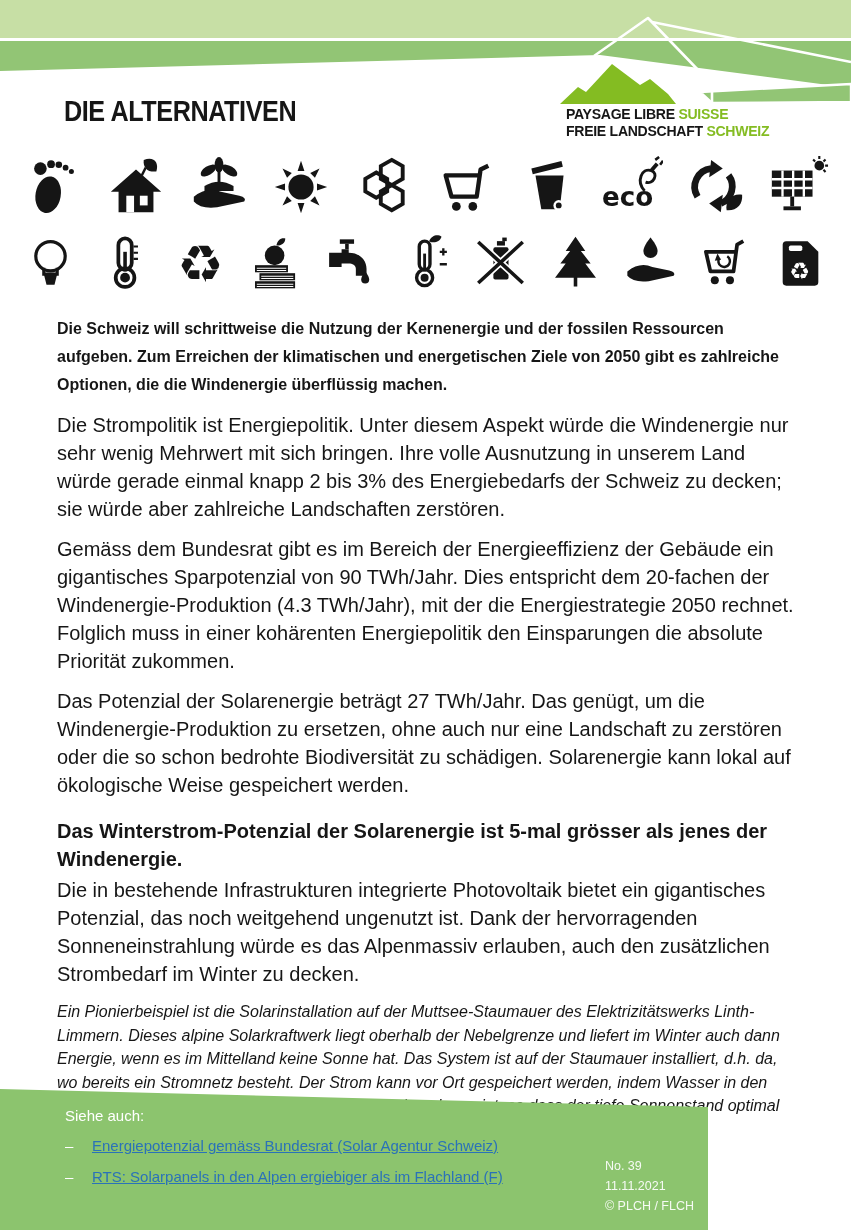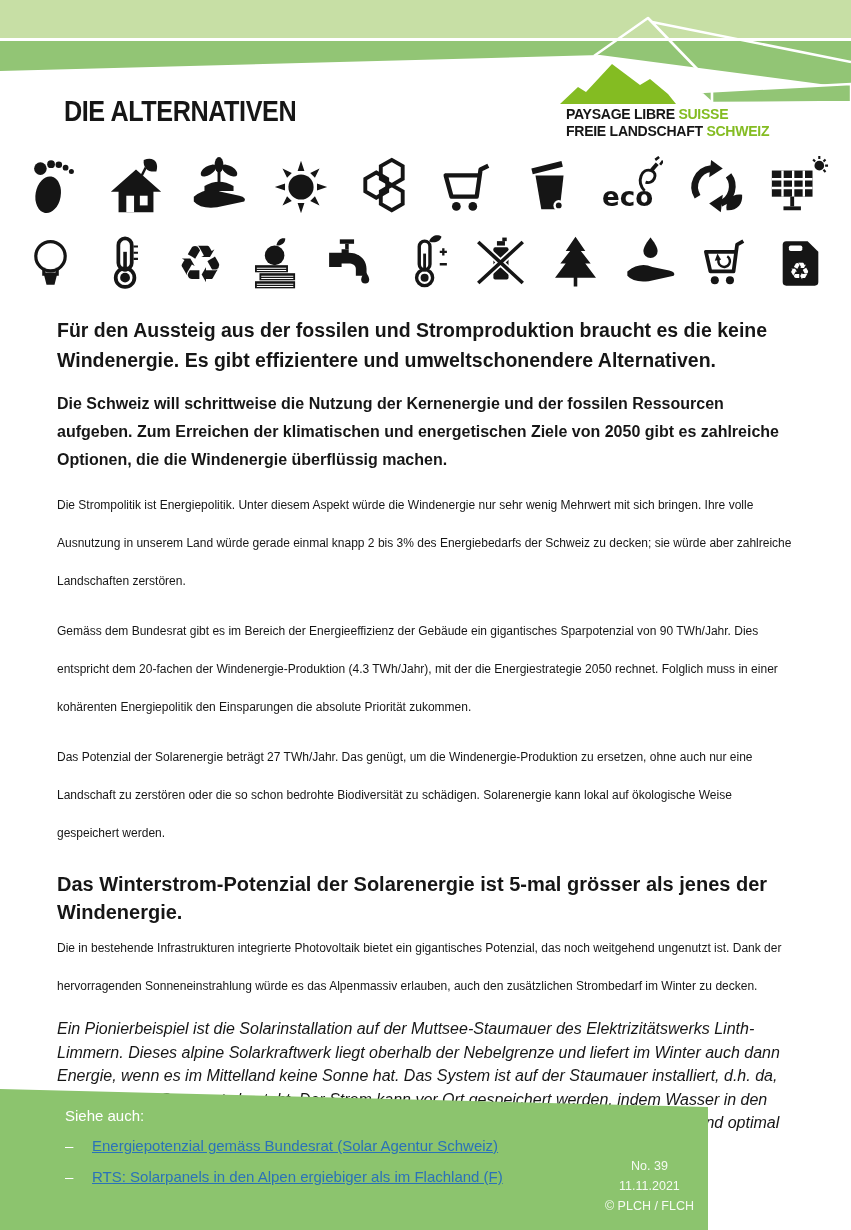--- a/index.html
+++ b/index.html
@@ -32,37 +32,37 @@
   .icons{padding:6px 22px 0 22px}
   .icon-row{display:flex;justify-content:space-between;align-items:center}
   .icon-row + .icon-row{margin-top:16px}
   .icon svg{width:62px;height:62px;display:block;fill:#151515}
   .icon-row.second .icon svg{width:57px;height:57px}
   
   .content{padding:24px 56px 0 57px}
   .content p{margin:0 0 12px 0}
   .lead{font-size:19.5px;font-weight:bold;line-height:30px;margin-bottom:15px !important}
   .intro{font-size:16px;font-weight:bold;line-height:28px}
-  .body-p{font-size:12px;line-height:38px}
+  .body-p{font-size:20px;line-height:28px}
   .subhead{font-size:20px;font-weight:bold;line-height:28px;margin:18px 0 3px 0 !important}
   .example{font-size:16px;font-style:italic;line-height:23.5px;margin-top:12px !important}
   
   .footer{
     position:absolute;left:0;bottom:0;width:708px;height:150px;
     background:var(--footer-green);
     clip-path:polygon(0 9px,100% 27px,100% 100%,0 100%);
   }
   .see-also{position:absolute;left:65px;top:27px;color:#fff;font-size:15px}
   .link-row{position:absolute;left:65px;display:flex;align-items:baseline;font-size:15px}
   .link-row.first{top:57px}
   .link-row.second{top:88px}
   .link-dash{color:#fff;width:27px;display:inline-block}
   .link-row a{color:var(--link-blue);text-decoration:underline;font-weight:500}
   .meta{
-    position:absolute;right:14px;top:76px;text-align:center;
+    position:absolute;right:14px;top:76px;text-align:left;
     color:rgba(255,255,255,.92);font-size:12.5px;line-height:20px;
   }
 </style>
 </head>
 <body>
 
 <svg width="0" height="0" style="position:absolute" aria-hidden="true">
 <defs>
   <symbol id="sym-footprint" viewBox="0 0 64 64">
     <ellipse cx="27" cy="40" rx="13" ry="19" transform="rotate(10 27 40)"></ellipse>
@@ -330,21 +330,20 @@
         </span>
         <span class="icon">
           <svg viewBox="0 0 64 64" aria-hidden="true">
             <use href="#sym-recycle-canister"></use>
           </svg>
         </span>
       </div>
   </div>
 
   <div class="content">
-    <p class="lead">Für den Aussteig aus der fossilen und Stromproduktion braucht es die keine Windenergie. Es gibt effizientere und umweltschonendere Alternativen.</p>
     <p class="intro">Die Schweiz will schrittweise die Nutzung der Kernenergie und der fossilen Ressourcen aufgeben. Zum Erreichen der klimatischen und energetischen Ziele von 2050 gibt es zahlreiche Optionen, die die Windenergie überflüssig machen.</p>
     <p class="body-p">Die Strompolitik ist Energiepolitik. Unter diesem Aspekt würde die Windenergie nur sehr wenig Mehrwert mit sich bringen. Ihre volle Ausnutzung in unserem Land würde gerade einmal knapp 2 bis 3% des Energiebedarfs der Schweiz zu decken; sie würde aber zahlreiche Landschaften zerstören.</p>
     <p class="body-p">Gemäss dem Bundesrat gibt es im Bereich der Energieeffizienz der Gebäude ein gigantisches Sparpotenzial von 90 TWh/Jahr. Dies entspricht dem 20-fachen der Windenergie-Produktion (4.3 TWh/Jahr), mit der die Energiestrategie 2050 rechnet. Folglich muss in einer kohärenten Energiepolitik den Einsparungen die absolute Priorität zukommen.</p>
     <p class="body-p">Das Potenzial der Solarenergie beträgt 27 TWh/Jahr. Das genügt, um die Windenergie-Produktion zu ersetzen, ohne auch nur eine Landschaft zu zerstören oder die so schon bedrohte Biodiversität zu schädigen. Solarenergie kann lokal auf ökologische Weise gespeichert werden.</p>
     <p class="subhead">Das Winterstrom-Potenzial der Solarenergie ist 5-mal grösser als jenes der Windenergie.</p>
     <p class="body-p">Die in bestehende Infrastrukturen integrierte Photovoltaik bietet ein gigantisches Potenzial, das noch weitgehend ungenutzt ist. Dank der hervorragenden Sonneneinstrahlung würde es das Alpenmassiv erlauben, auch den zusätzlichen Strombedarf im Winter zu decken.</p>
     <p class="example">Ein Pionierbeispiel ist die Solarinstallation auf der Muttsee-Staumauer des Elektrizitätswerks Linth-Limmern. Dieses alpine Solarkraftwerk liegt oberhalb der Nebelgrenze und liefert im Winter auch dann Energie, wenn es im Mittelland keine Sonne hat. Das System ist auf der Staumauer installiert, d.h. da, wo bereits ein Stromnetz besteht. Der Strom kann vor Ort gespeichert werden, indem Wasser in den Stausee hochgepumpt wird. Die Solarpanels sind starkgeneigt, so dass der tiefe Sonnenstand optimal genutzt wird.</p>
   </div>
 
   <div class="footer">

